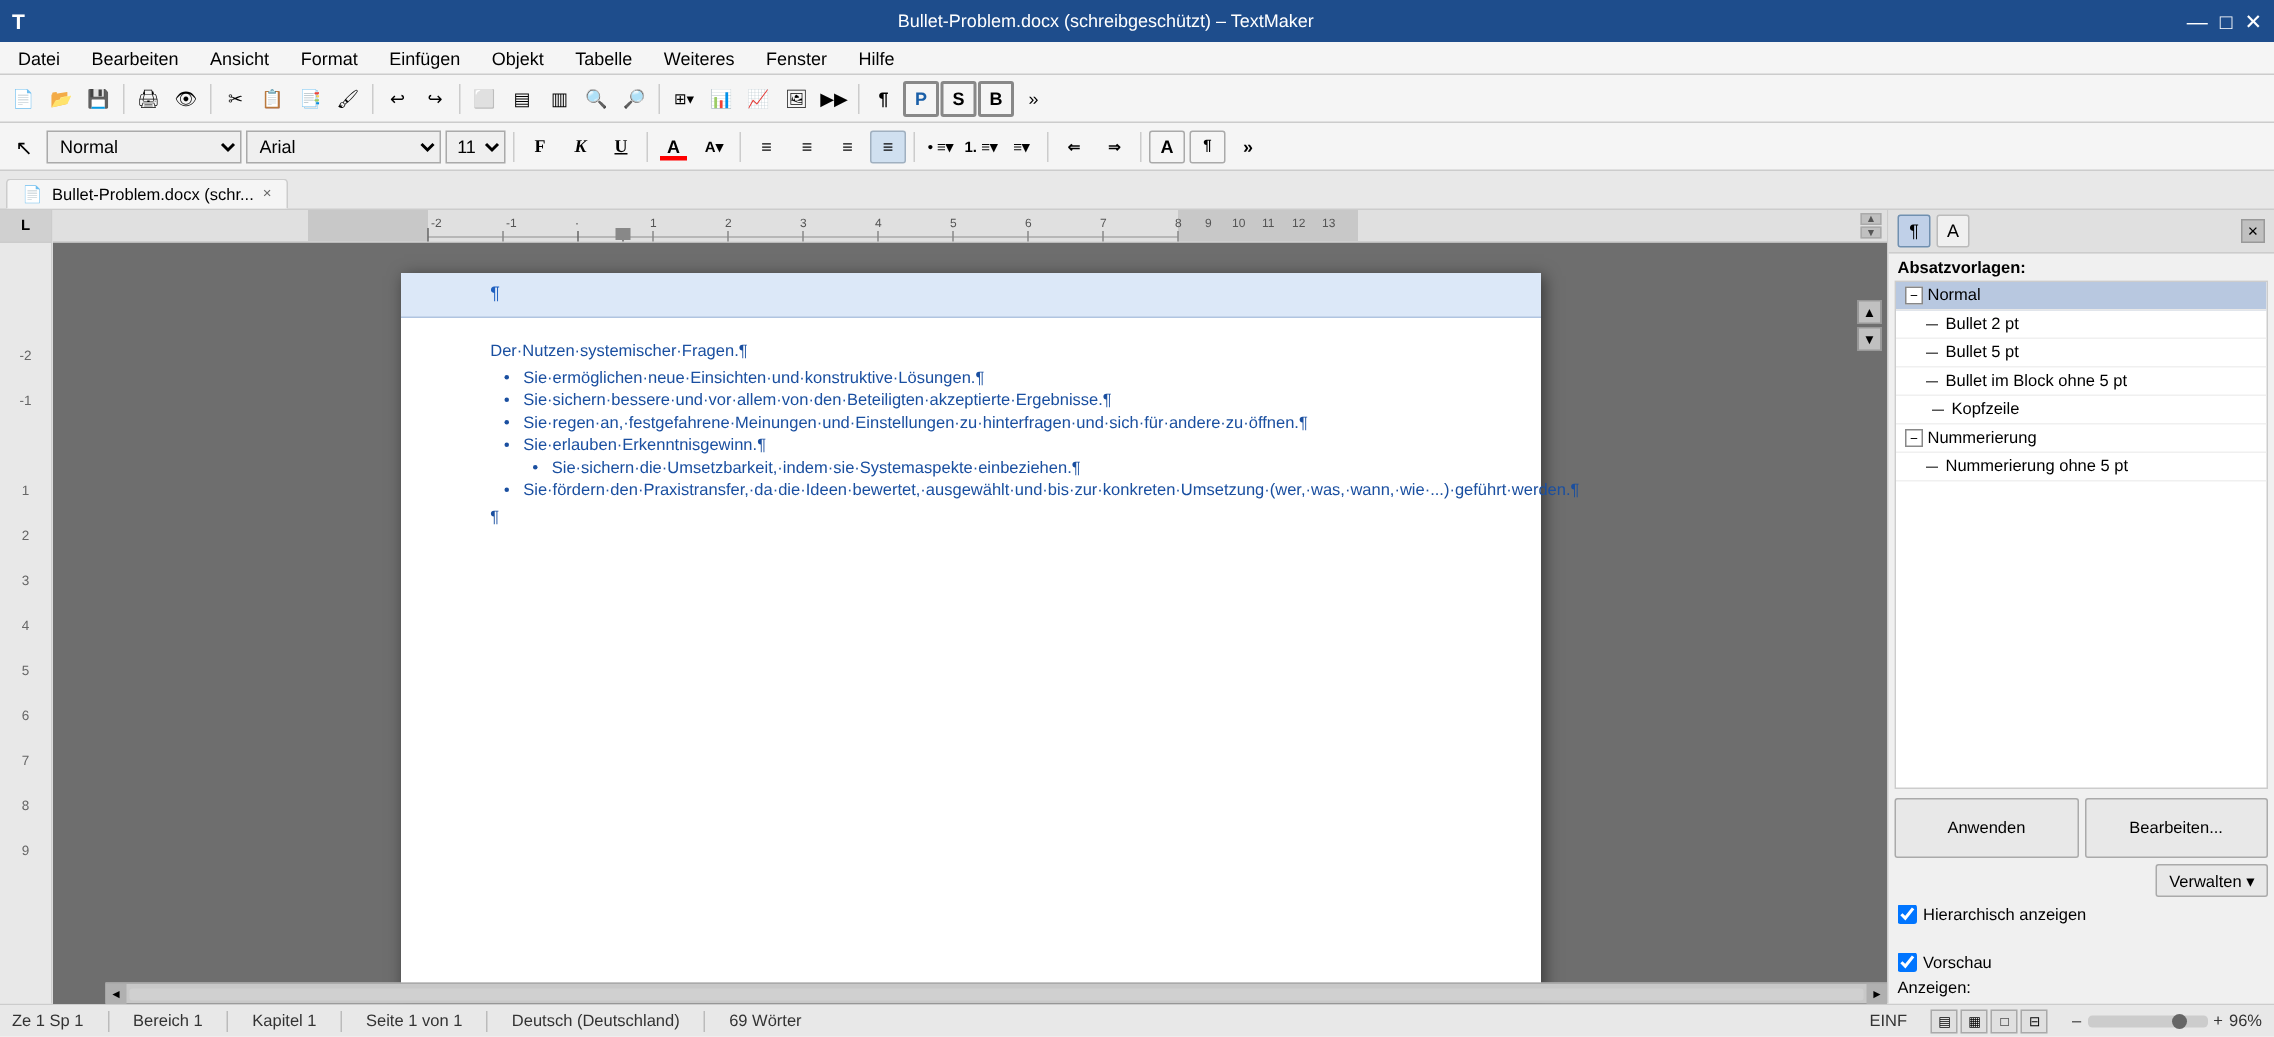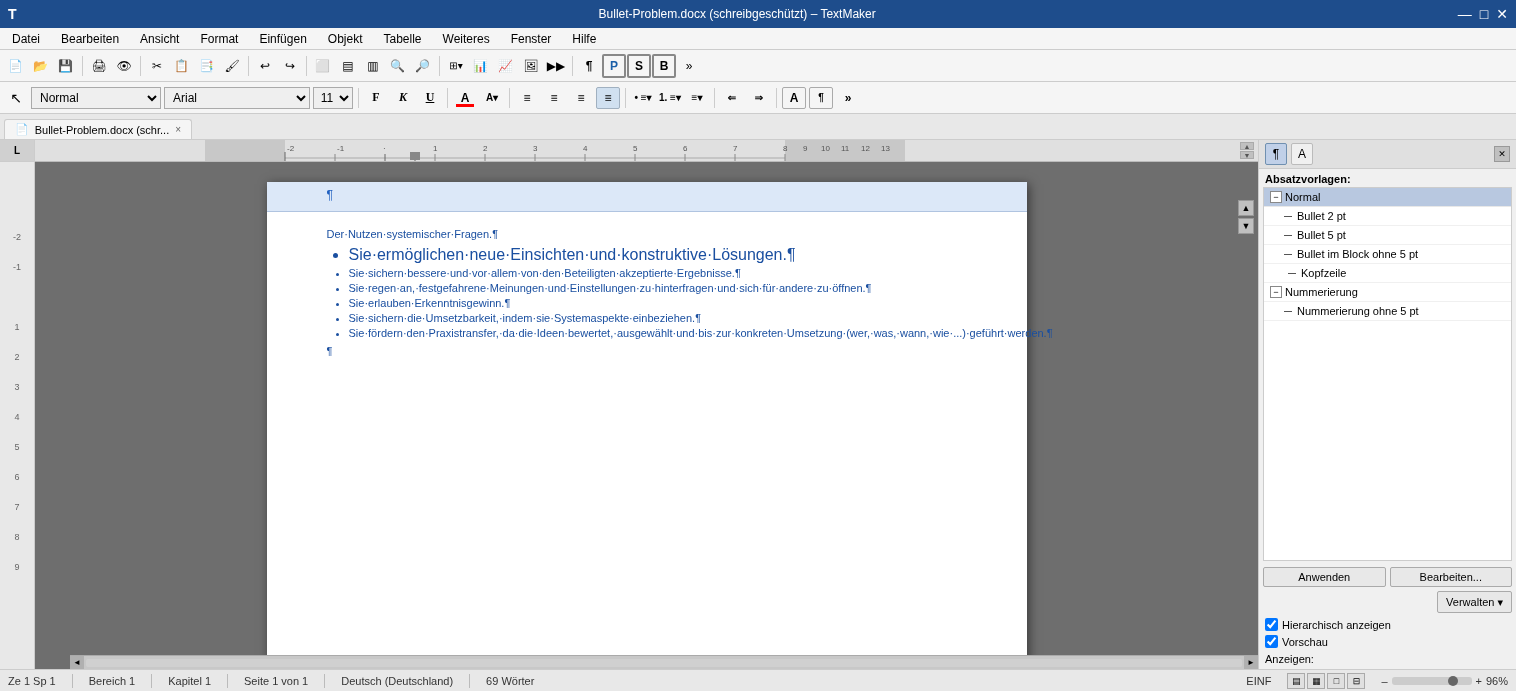--- a/index.html
+++ b/index.html
@@ -70,21 +70,21 @@
       padding: 0 4px;
       gap: 3px;
     }
     .style-dropdown {
       width: 130px; height: 22px;
       border: 1px solid #aaa;
       font-size: 12px;
       padding: 0 4px;
     }
     .font-dropdown {
-      width: 146px; height: 22px;
+      width: 130px; height: 22px;
       border: 1px solid #aaa;
       font-size: 12px;
       padding: 0 4px;
     }
     .size-dropdown {
       width: 40px; height: 22px;
       border: 1px solid #aaa;
       font-size: 12px;
       padding: 0 2px;
       text-align: center;
@@ -128,21 +128,21 @@
       display: flex; align-items: center; justify-content: center;
       cursor: pointer;
       border: 1px solid #bbb;
       background: #f0f0f0;
       border-radius: 2px;
       font-size: 12px;
     }
     .panel-icon-btn.active { background: #c0d0e8; border-color: #7090b0; }
     .panel-btn {
       flex: 1;
-      height: 20px;
+      height: 40px;
       border: 1px solid #aaa;
       background: #e8e8e8;
       cursor: pointer;
       font-size: 11px;
       border-radius: 2px;
     }
 
     
     .status-bar {
       background: #e8e8e8;
@@ -373,25 +373,25 @@
       <div style="background:white; width:760px; min-height:480px; box-shadow:2px 2px 10px rgba(0,0,0,0.5); padding:0; position:relative;">
 
         <div style="background:#dce8f8; border-bottom:1px solid #b0c4e0; padding:6px 60px 6px 60px; min-height:30px;">
           <span style="color:#2060c0; font-size:12px;">¶</span>
         </div>
 
         <div style="padding:16px 60px 16px 60px; font-family:Arial, sans-serif; font-size:11px; color:#1a4fa0;">
           <div style="margin-bottom:6px; font-size:11px; color:#1a4fa0;">Der·Nutzen·systemischer·Fragen.¶</div>
 
           <ul style="padding-left:22px; margin:2px 0; color:#1a4fa0;">
-            <li style="margin-bottom:3px; font-size:16px;">Sie·ermöglichen·neue·Einsichten·und·konstruktive·Lösungen.¶</li>
+            <li style="margin-bottom:3px; font-size:11px;">Sie·ermöglichen·neue·Einsichten·und·konstruktive·Lösungen.¶</li>
             <li style="margin-bottom:3px; font-size:11px;">Sie·sichern·bessere·und·vor·allem·von·den·Beteiligten·akzeptierte·Ergebnisse.¶</li>
             <li style="margin-bottom:3px; font-size:11px;">Sie·regen·an,·festgefahrene·Meinungen·und·Einstellungen·zu·hinterfragen·und·sich·für·andere·zu·öffnen.¶</li>
             <li style="margin-bottom:3px; font-size:11px;">Sie·erlauben·Erkenntnisgewinn.¶</li>
-            <li style="margin-bottom:3px; font-size:11px;">Sie·sichern·die·Umsetzbarkeit,·indem·sie·Systemaspekte·einbeziehen.¶</li>
+            <li style="margin-bottom:3px; font-size:11px;margin-left:19px;">Sie·sichern·die·Umsetzbarkeit,·indem·sie·Systemaspekte·einbeziehen.¶</li>
             <li style="margin-bottom:3px; font-size:11px;">Sie·fördern·den·Praxistransfer,·da·die·Ideen·bewertet,·ausgewählt·und·bis·zur·konkreten·Umsetzung·(wer,·was,·wann,·wie·...)·geführt·werden.¶</li>
           </ul>
 
           <div style="margin-top:6px; font-size:11px; color:#1a4fa0;">¶</div>
         </div>
       </div>
     </div>
 
     <div style="position:absolute; right:4px; top:60px; display:flex; flex-direction:column; gap:2px;">
       <div style="width:16px; height:16px; background:#c0c0c0; border:1px solid #999; display:flex; align-items:center; justify-content:center; font-size:9px; cursor:pointer;">▲</div>
@@ -461,21 +461,21 @@
     <div style="display:flex; gap:4px; padding:2px 4px;">
       <button class="panel-btn">Anwenden</button>
       <button class="panel-btn">Bearbeiten...</button>
     </div>
 
     <div style="display:flex; justify-content:flex-end; padding:2px 4px;">
       <button style="height:22px; border:1px solid #aaa; background:#e8e8e8; font-size:11px; padding:0 8px; cursor:pointer; border-radius:2px;">Verwalten ▾</button>
     </div>
 
     <div style="padding:3px 6px;">
-      <div style="display:flex; align-items:center; gap:4px; margin-bottom:4px; font-size:11px;">
+      <div style="display:flex; align-items:center; gap:4px; margin-bottom:19px; font-size:11px;">
         <input type="checkbox" checked="" style="">
         <label>Hierarchisch anzeigen</label>
       </div>
       <div style="display:flex; align-items:center; gap:4px; font-size:11px;">
         <input type="checkbox" checked="" style="">
         <label>Vorschau</label>
       </div>
     </div>
 
     <div style="padding:2px 6px 4px; display:flex; align-items:center; gap:4px; font-size:11px;">

